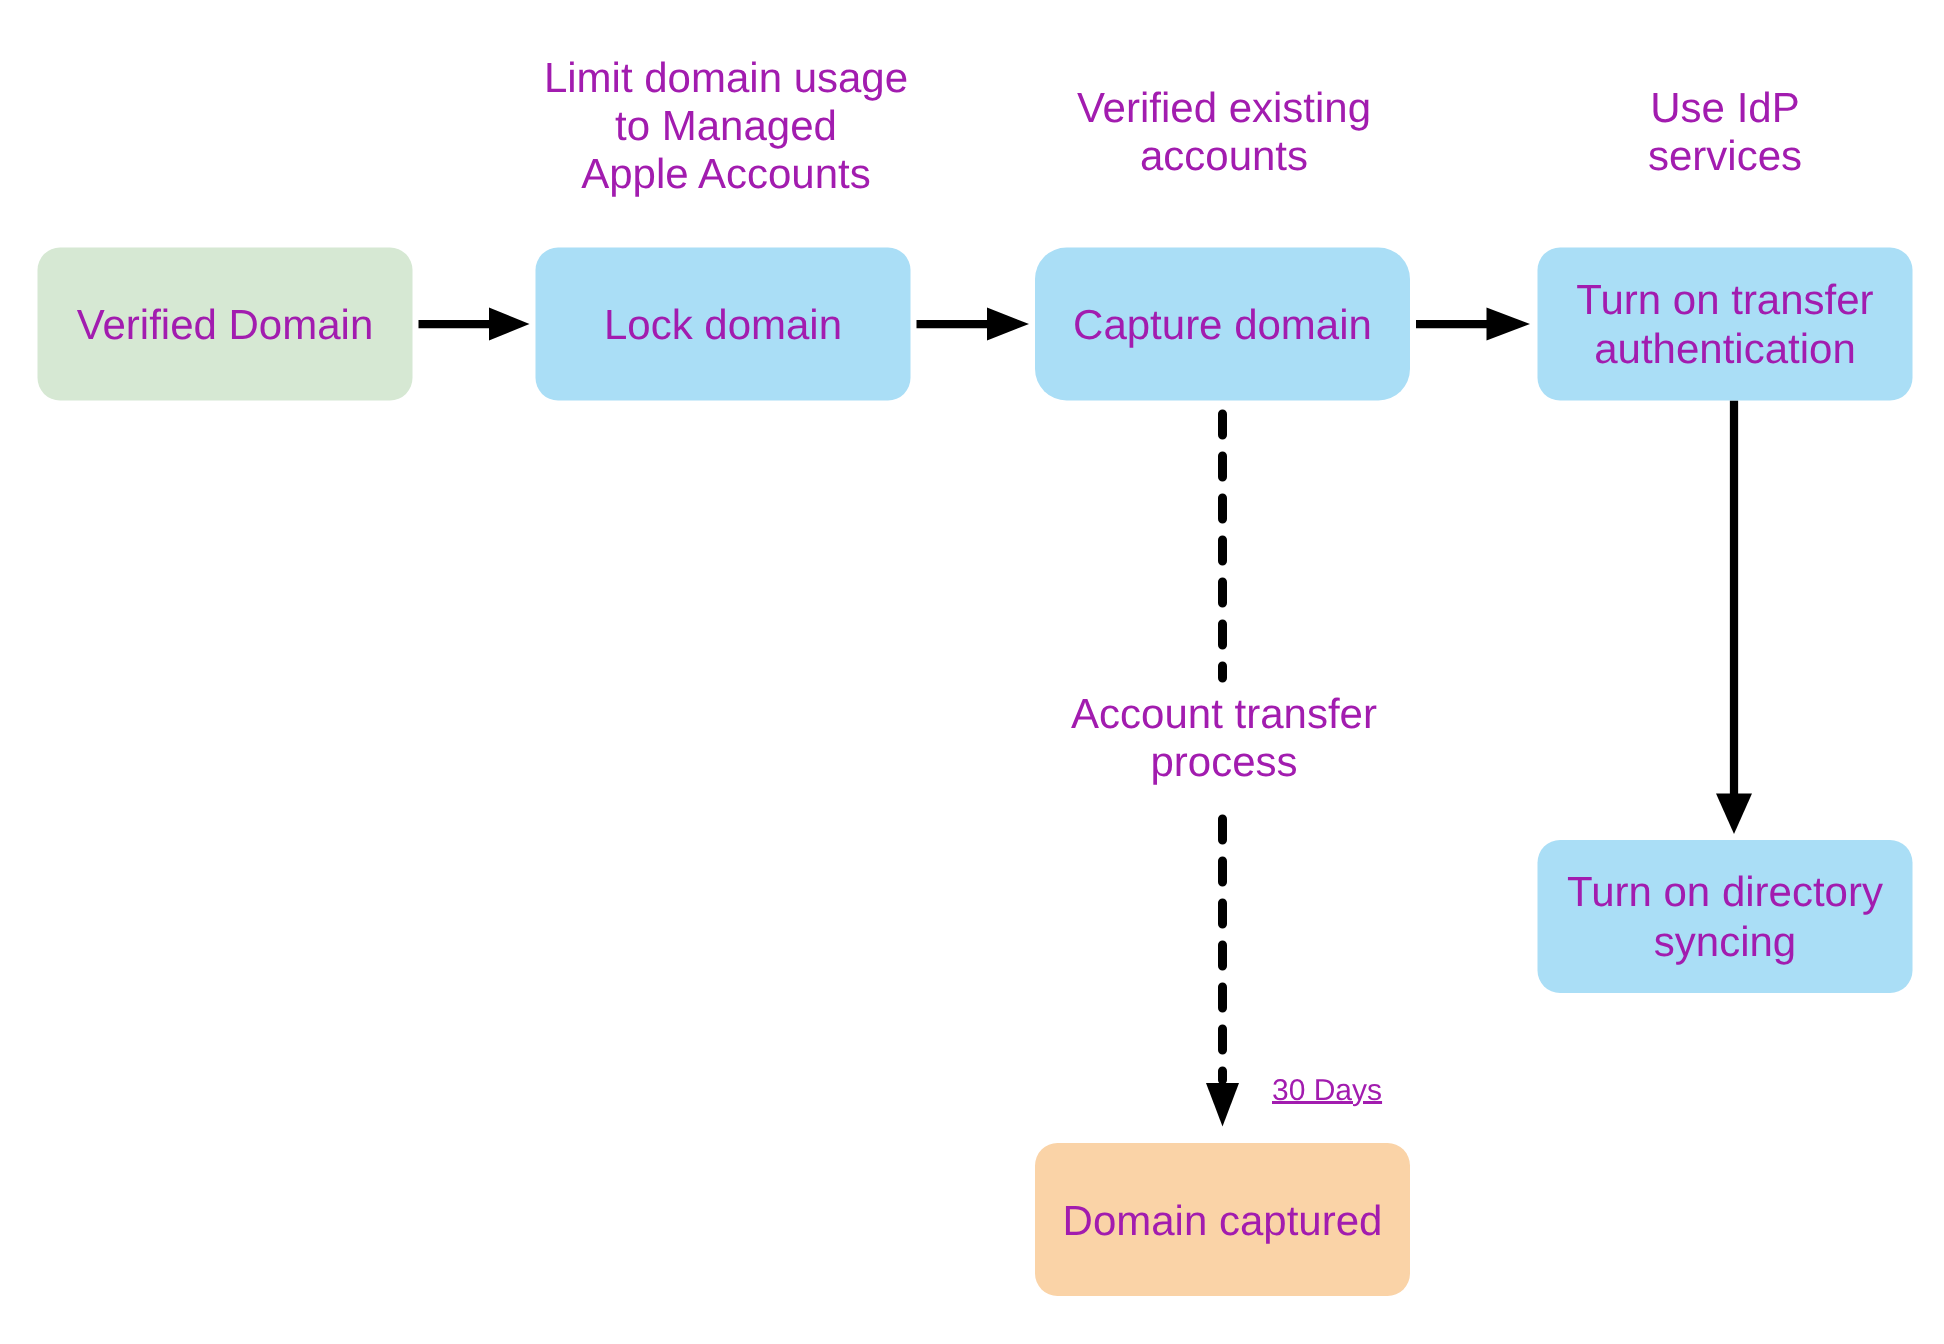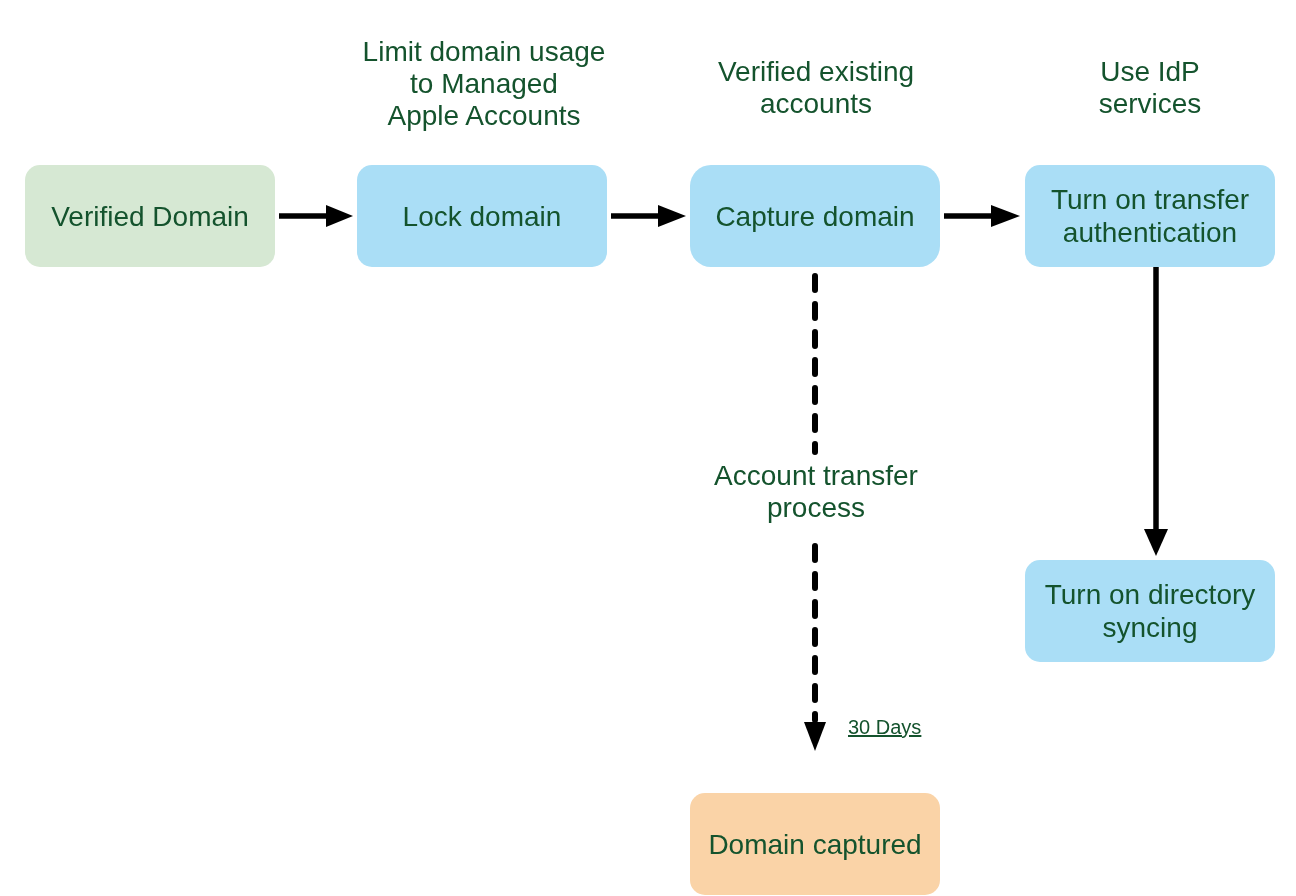--- a/index.html
+++ b/index.html
@@ -6,21 +6,21 @@
     margin: 0;
     padding: 0;
     background: #ffffff;
   }
   .canvas {
     position: relative;
     width: 1296px;
     height: 896px;
     background: #ffffff;
     font-family: "Liberation Sans", sans-serif;
-    color: #14532d;
+    color: #a21caf;
     overflow: hidden;
   }
   .connector-layer {
     position: absolute;
     left: 0;
     top: 0;
     width: 1296px;
     height: 896px;
   }
   .node {
@@ -50,21 +50,21 @@
     line-height: 32px;
     white-space: nowrap;
     text-decoration: underline;
   }
   
   .pos-verified   { left: 25px;   top: 165px; }
   .pos-lock       { left: 357px;  top: 165px; }
   .pos-capture    { left: 690px;  top: 165px; }
   .pos-federated  { left: 1025px; top: 165px; }
   .pos-directory  { left: 1025px; top: 560px; }
-  .pos-captured   { left: 690px;  top: 793px; }
+  .pos-captured   { left: 690px;  top: 762px; }
   
   .pos-limit            { left: 324px; top: 36px; }
   .pos-capture-existing { left: 656px; top: 56px; }
   .pos-use-idp          { left: 990px; top: 56px; }
   .pos-account-transfer { left: 656px; top: 460px; }
   .pos-thirty-days      { left: 848px; top: 711px; }
 </style>
 </head>
 <body>
 

